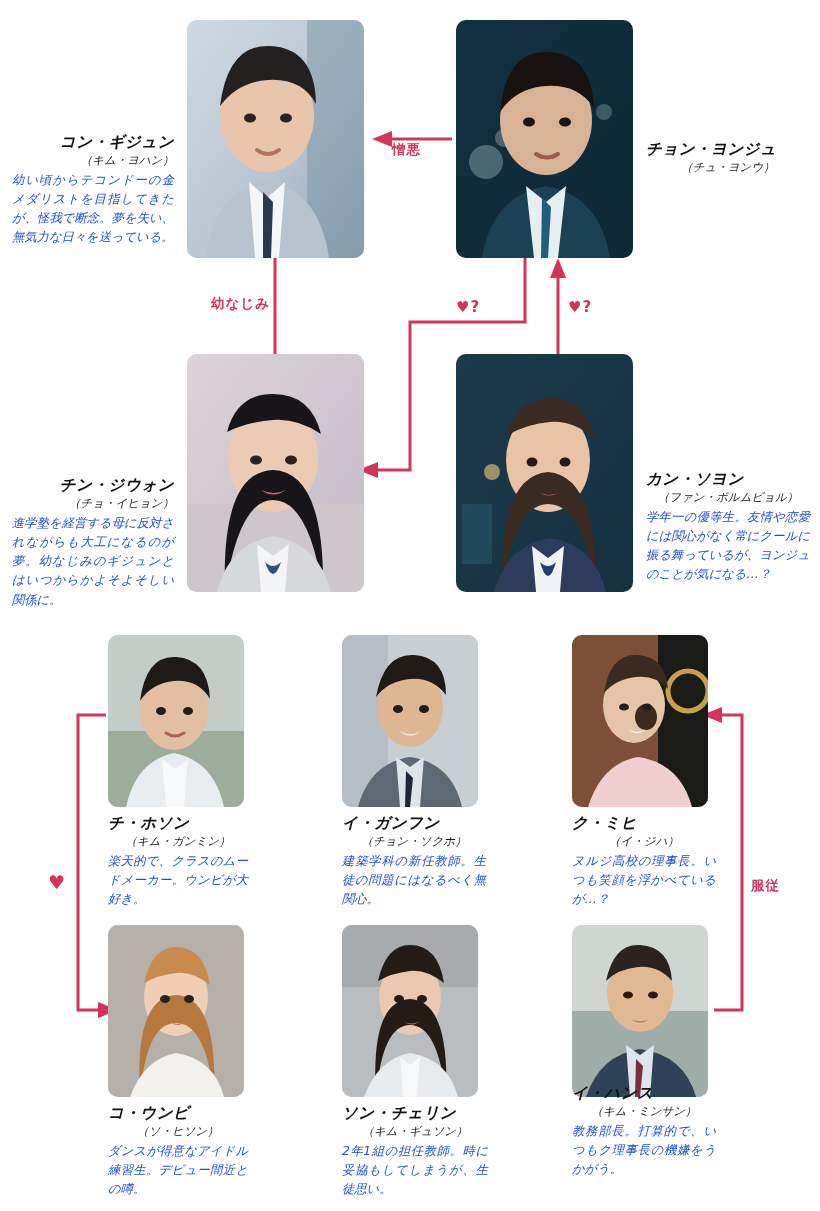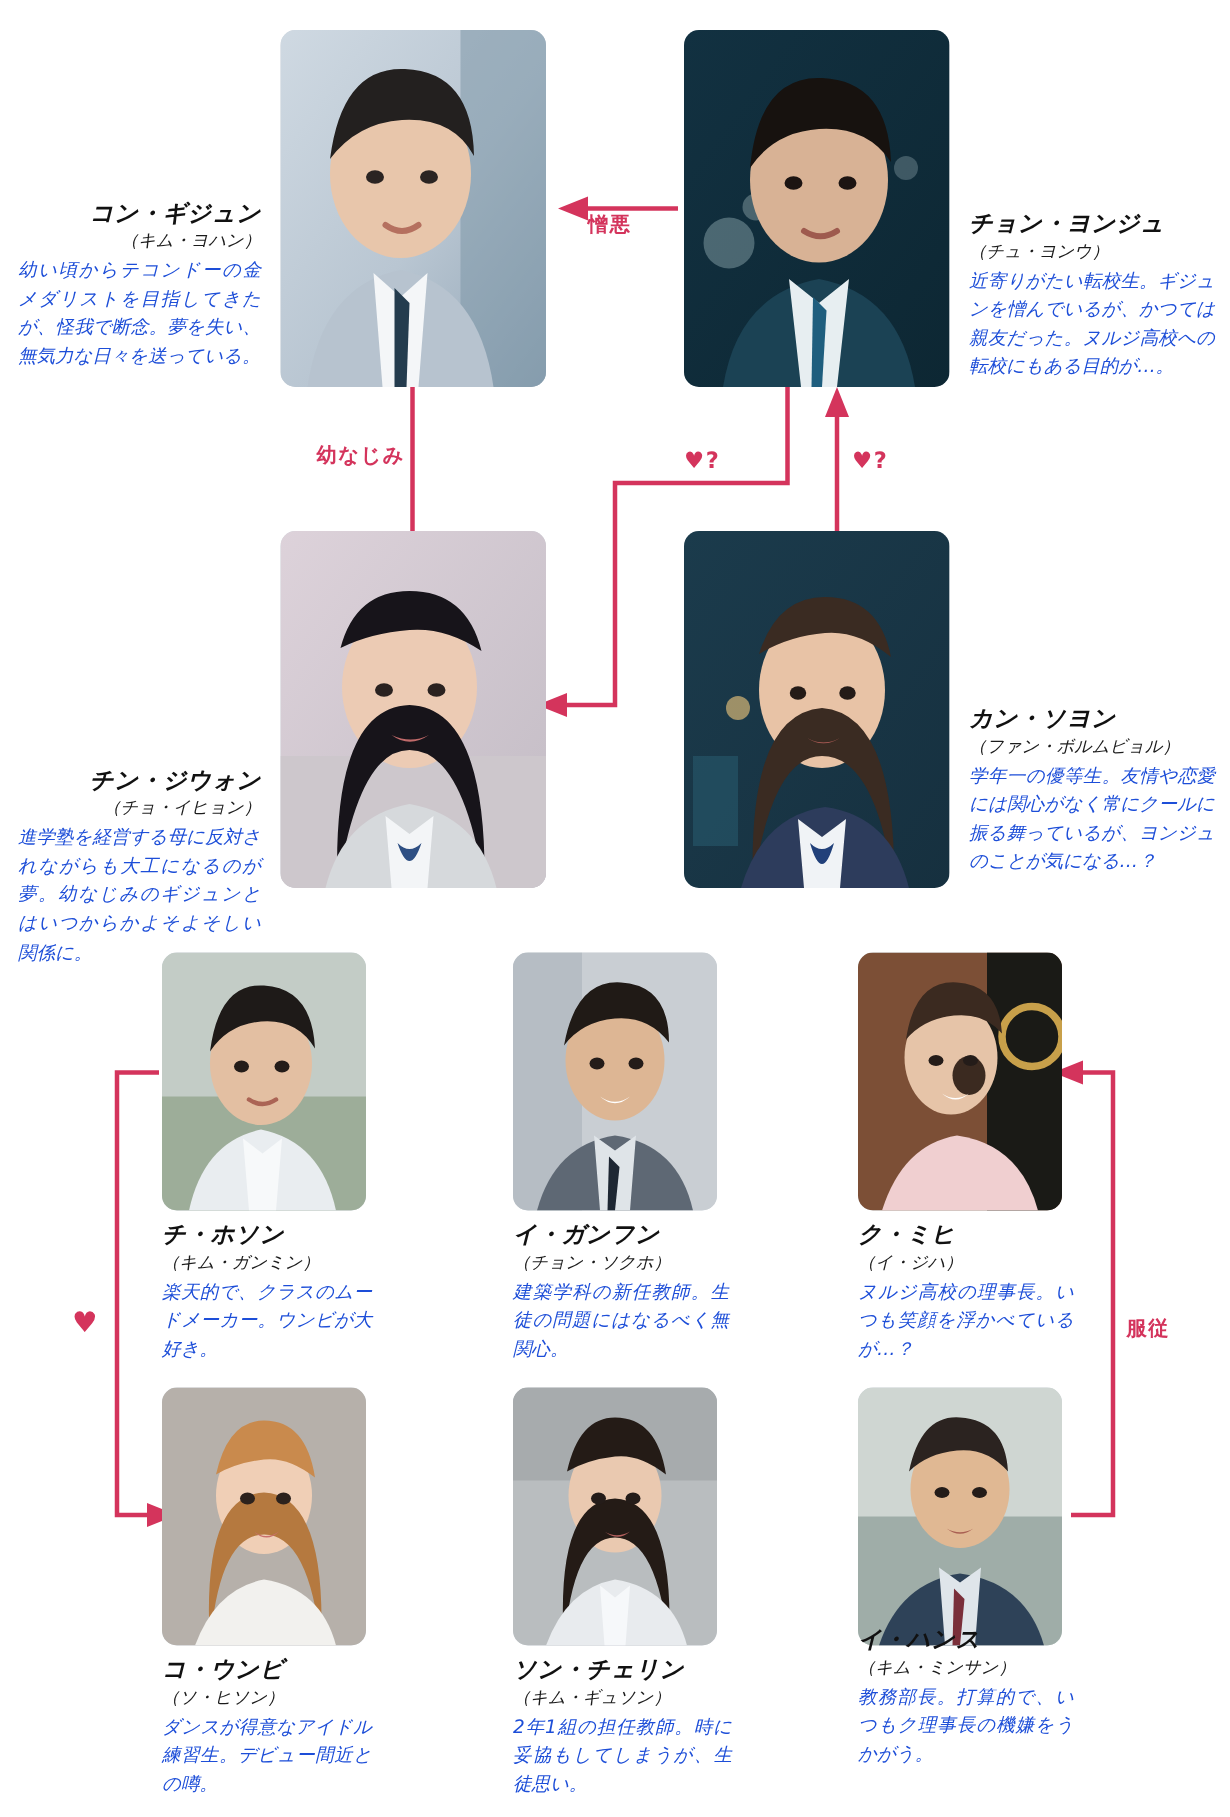--- a/index.html
+++ b/index.html
@@ -30,20 +30,21 @@
     letter-spacing:.5px;
     line-height:1.25;
     color:#111;
     margin:0 0 1px 0;
   }
   .actor{
     font-size:11.5px;
     line-height:1.3;
     color:#1b1b1b;
     margin:0 0 3px 0;
+    text-align:center;
   }
   .desc{
     font-size:12.3px;
     line-height:1.55;
     color:#1d4ed8;
     margin:0;
     text-align:justify;
     text-justify:inter-character;
   }
   .ta-right .name,.ta-right .actor,.ta-right .desc{text-align:right;}
@@ -191,24 +192,23 @@
 
   <div class="card-text ta-right" style="left:12px;top:133px;width:162px;">
     <p class="name">コン・ギジュン</p>
     <p class="actor">（キム・ヨハン）</p>
     <p class="desc">幼い頃からテコンドーの金メダリストを目指してきたが、怪我で断念。夢を失い、無気力な日々を送っている。</p>
   </div>
 
   <div class="card-text" style="left:646px;top:140px;width:164px;">
     <p class="name">チョン・ヨンジュ</p>
     <p class="actor">（チュ・ヨンウ）</p>
-    <p class="desc">近寄りがたい転校生。ギジュンを憎んでいるが、かつては親友だった。ヌルジ高校への転校にもある目的が…。</p>
-  </div>
-
-  <div class="card-text ta-right" style="left:12px;top:476px;width:162px;margin-top:35px;">
+  </div>
+
+  <div class="card-text ta-right" style="left:12px;top:476px;width:162px;">
     <p class="name">チン・ジウォン</p>
     <p class="actor">（チョ・イヒョン）</p>
     <p class="desc">進学塾を経営する母に反対されながらも大工になるのが夢。幼なじみのギジュンとはいつからかよそよそしい関係に。</p>
   </div>
 
   <div class="card-text" style="left:646px;top:470px;width:164px;">
     <p class="name">カン・ソヨン</p>
     <p class="actor">（ファン・ボルムビョル）</p>
     <p class="desc">学年一の優等生。友情や恋愛には関心がなく常にクールに振る舞っているが、ヨンジュのことが気になる…？</p>
   </div>

